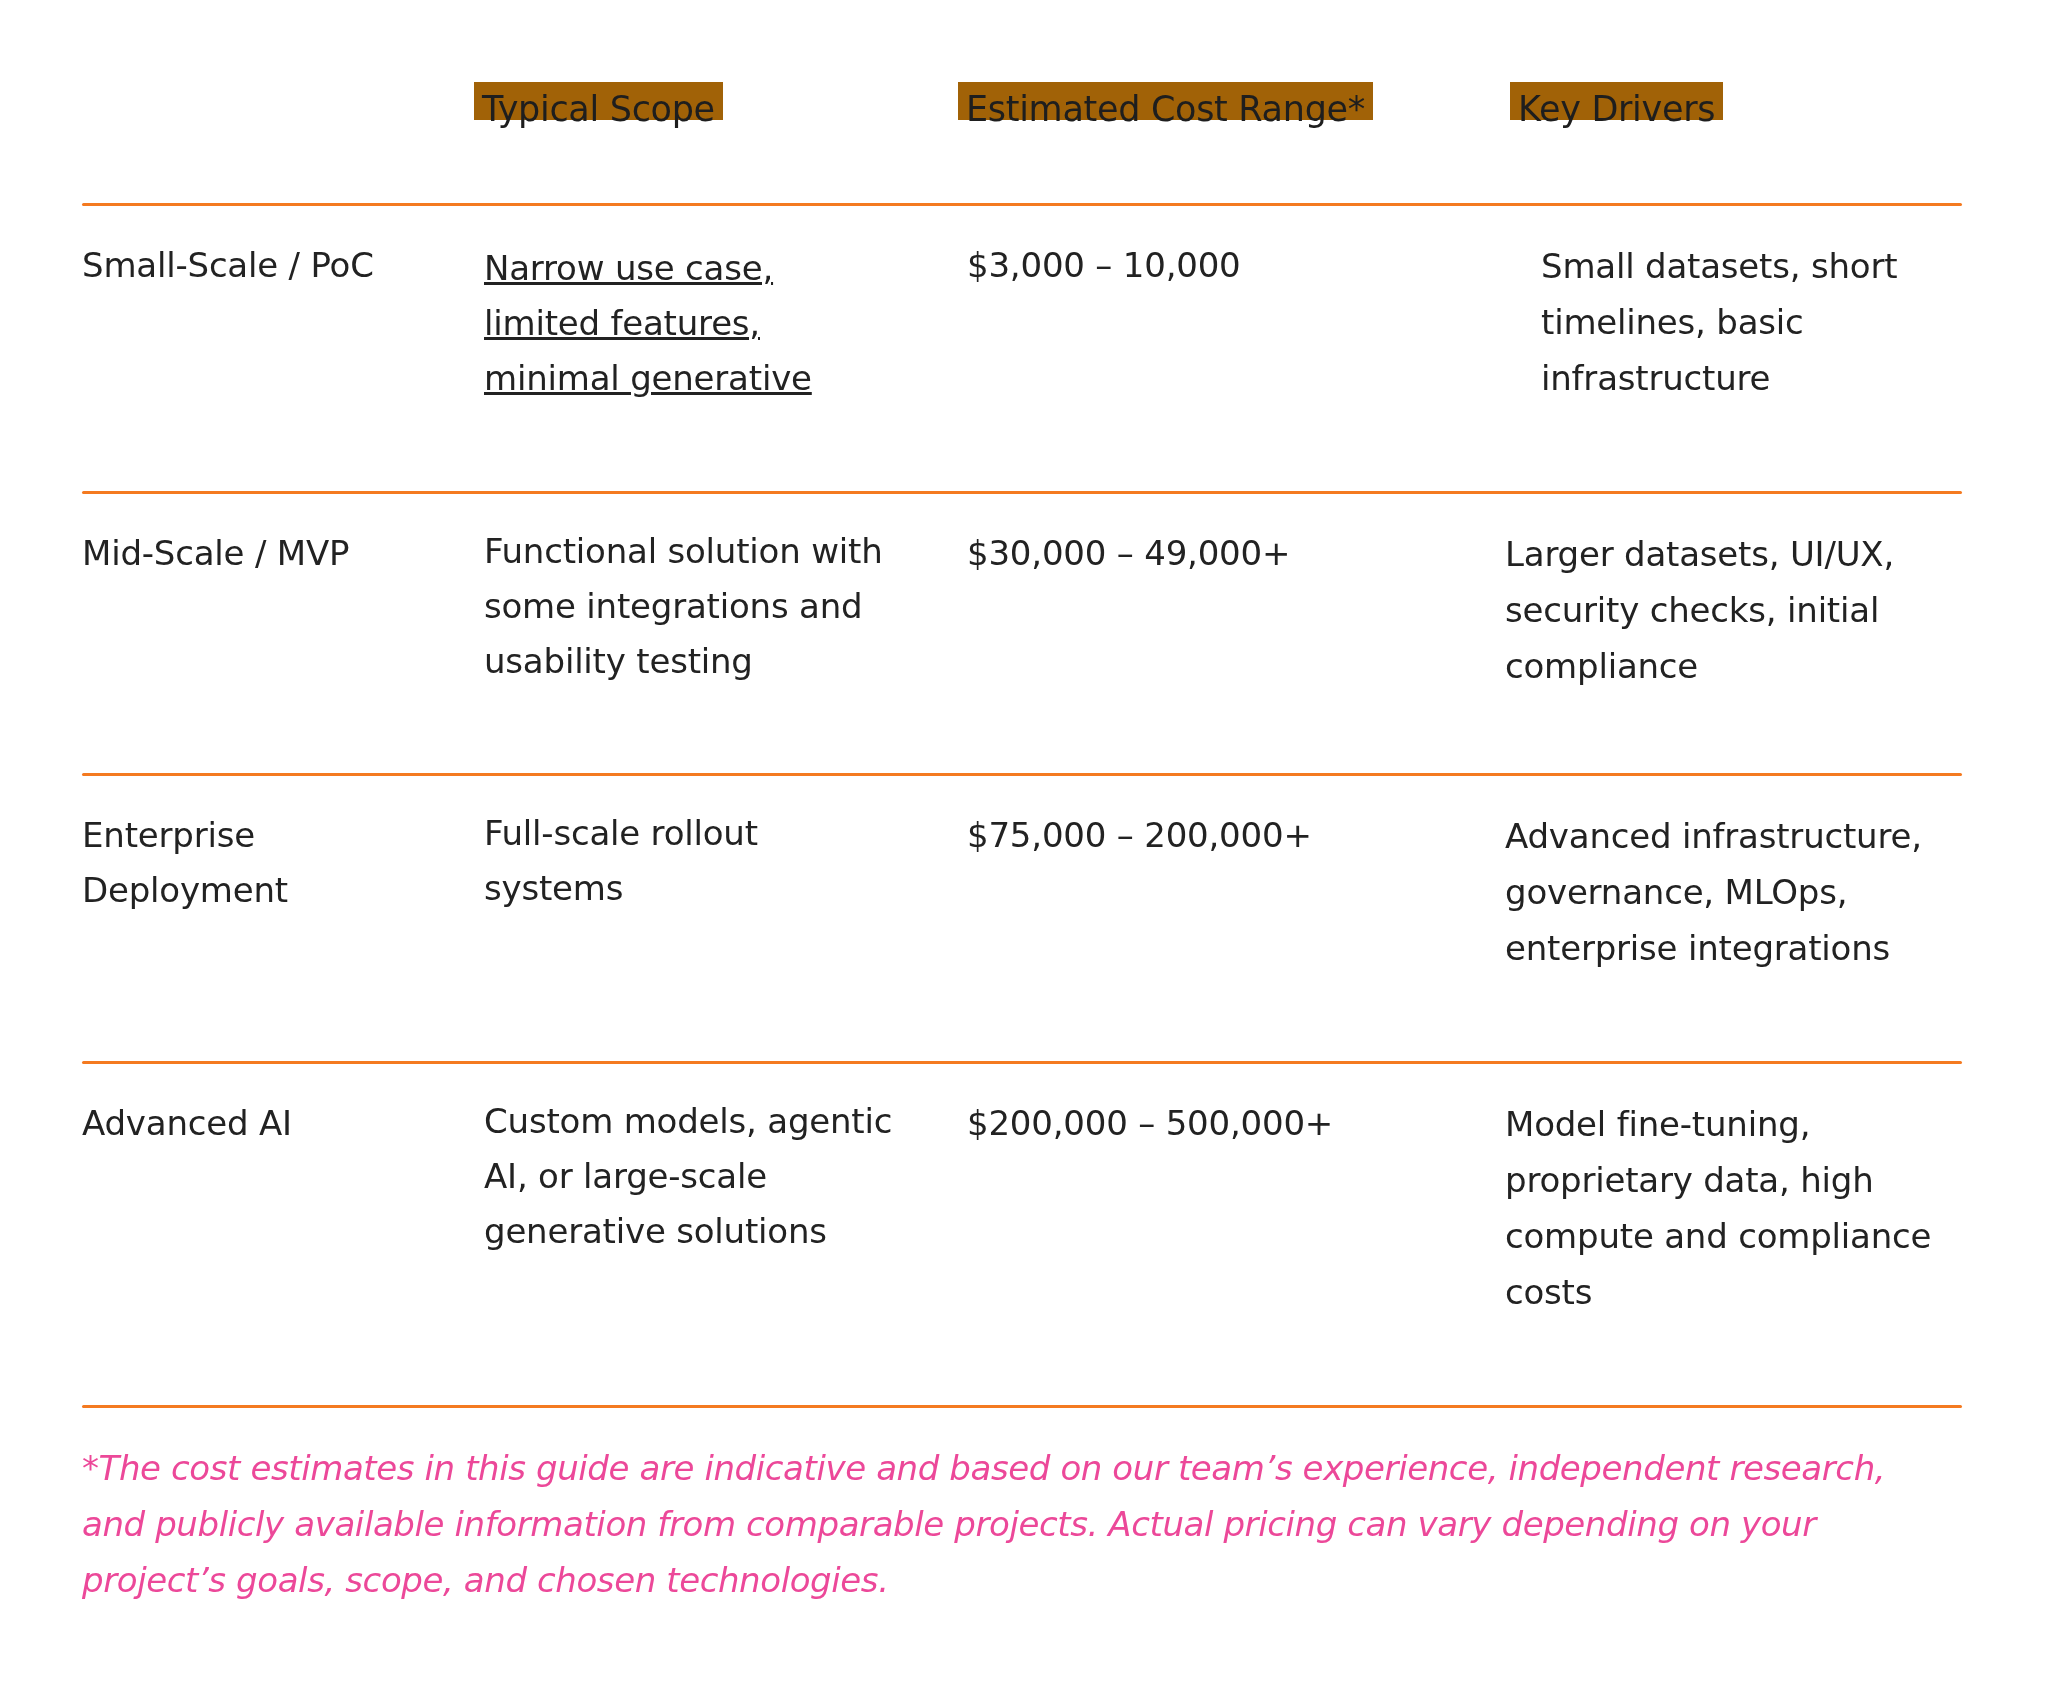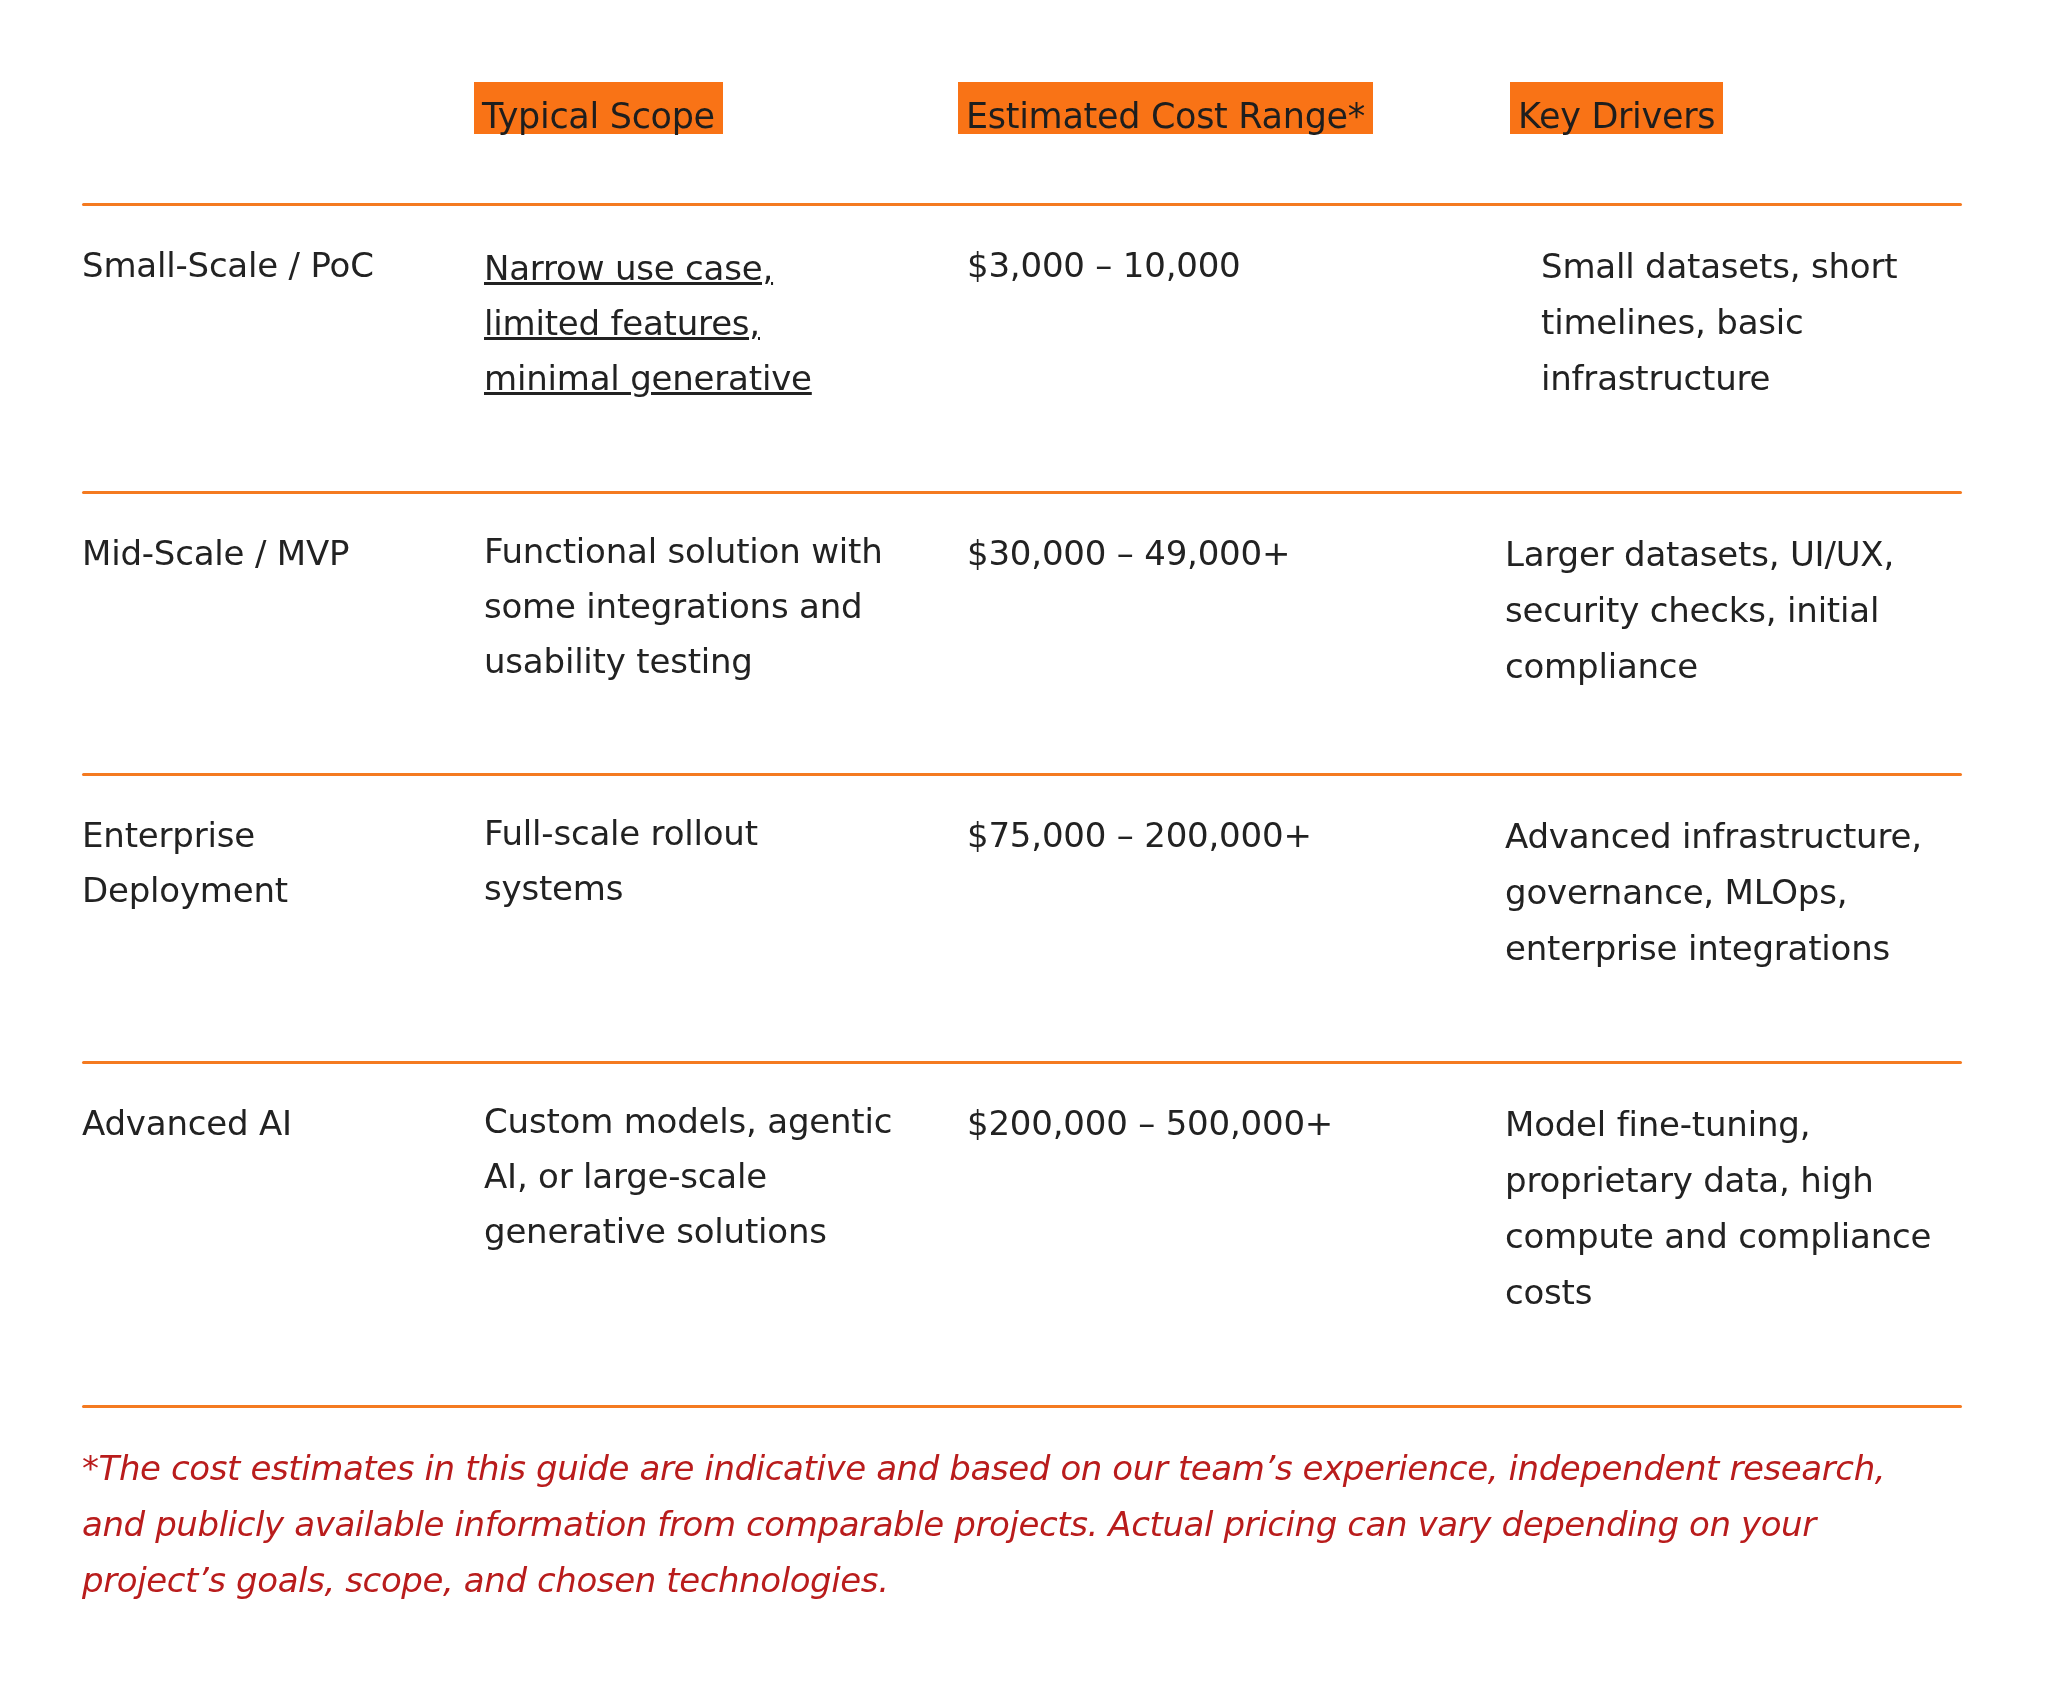--- a/index.html
+++ b/index.html
@@ -3,40 +3,40 @@
 <meta charset="utf-8">
 <style>
   html, body { margin: 0; padding: 0; background: #ffffff; }
   body {
     width: 2048px; height: 1708px; position: relative; overflow: hidden;
     font-family: "DejaVu Sans", "Liberation Sans", sans-serif;
     color: #222222;
   }
   .hdr {
     position: absolute; top: 82px; height: 38px;
-    background: #f97316; padding: 7px 8px;
+    background: #a16207; padding: 0 8px;
     font-size: 35px; line-height: 54px; color: #1e1e1e;
     white-space: nowrap; letter-spacing: -0.3px;
   }
   .rule {
     position: absolute; left: 82px; width: 1880px; height: 3px;
     background: #F47A20; border-radius: 2px;
   }
   .cell {
     position: absolute; font-size: 34px; line-height: 55px;
     color: #222222; letter-spacing: -0.2px;
   }
   .c1 { left: 82px; width: 380px; }
   .c2 { left: 484px; width: 460px; }
   .c3 { left: 967px; width: 520px; }
   .c4 { left: 1505px; width: 470px; line-height: 56px; }
   .line { display: block; white-space: nowrap; }
   .footnote {
     position: absolute; left: 82px; top: 1440px; width: 1900px;
-    font-style: italic; font-size: 34px; line-height: 56px; color: #b91c1c;
+    font-style: italic; font-size: 34px; line-height: 56px; color: #ec4899;
     letter-spacing: -0.4px;
   }
 </style>
 </head>
 <body>
 
 <div>
 
   <span class="hdr" style="left:474px;">Typical Scope</span>
   <span class="hdr" style="left:958px;">Estimated Cost Range*</span>

